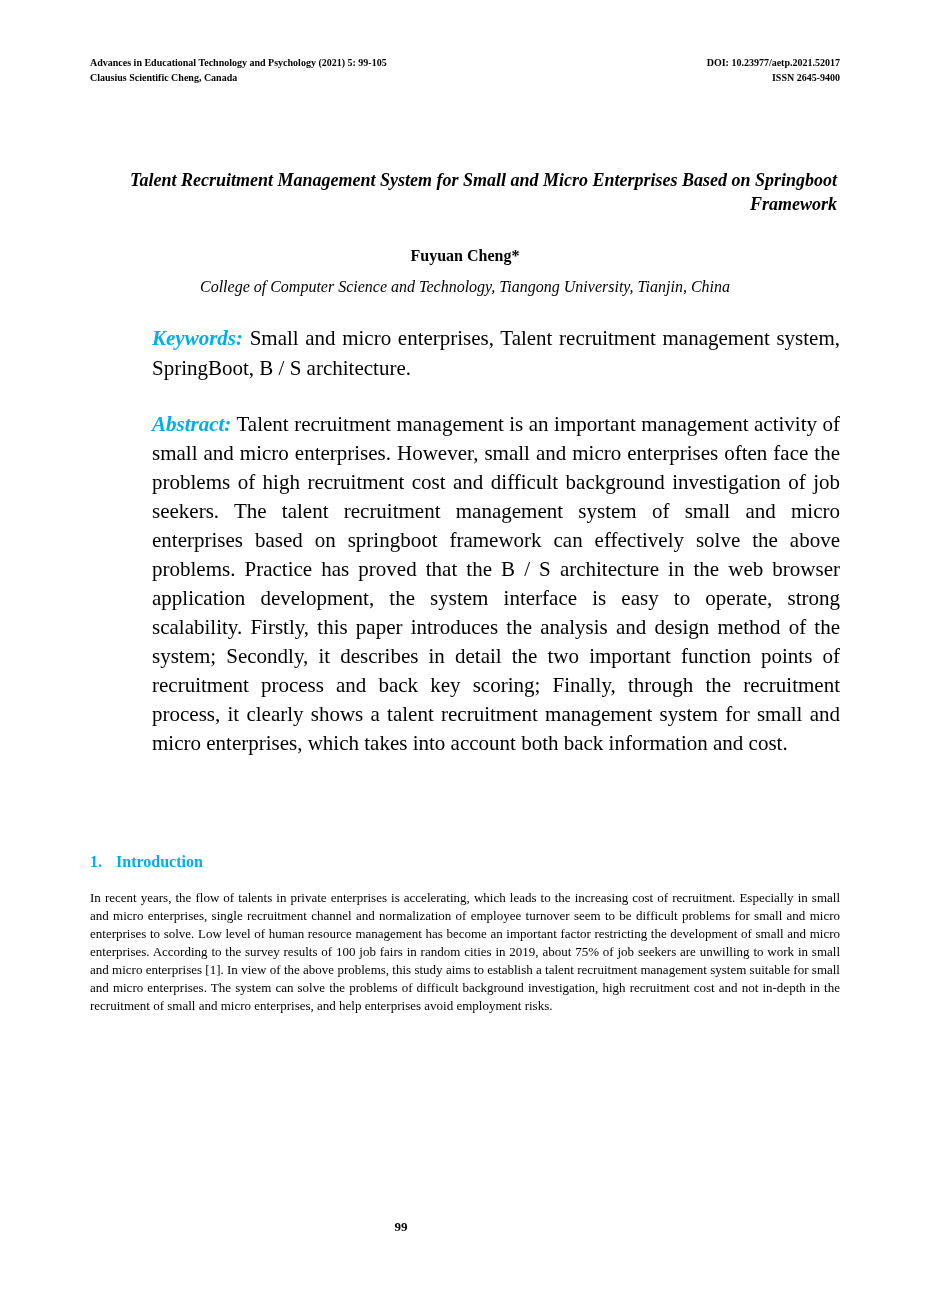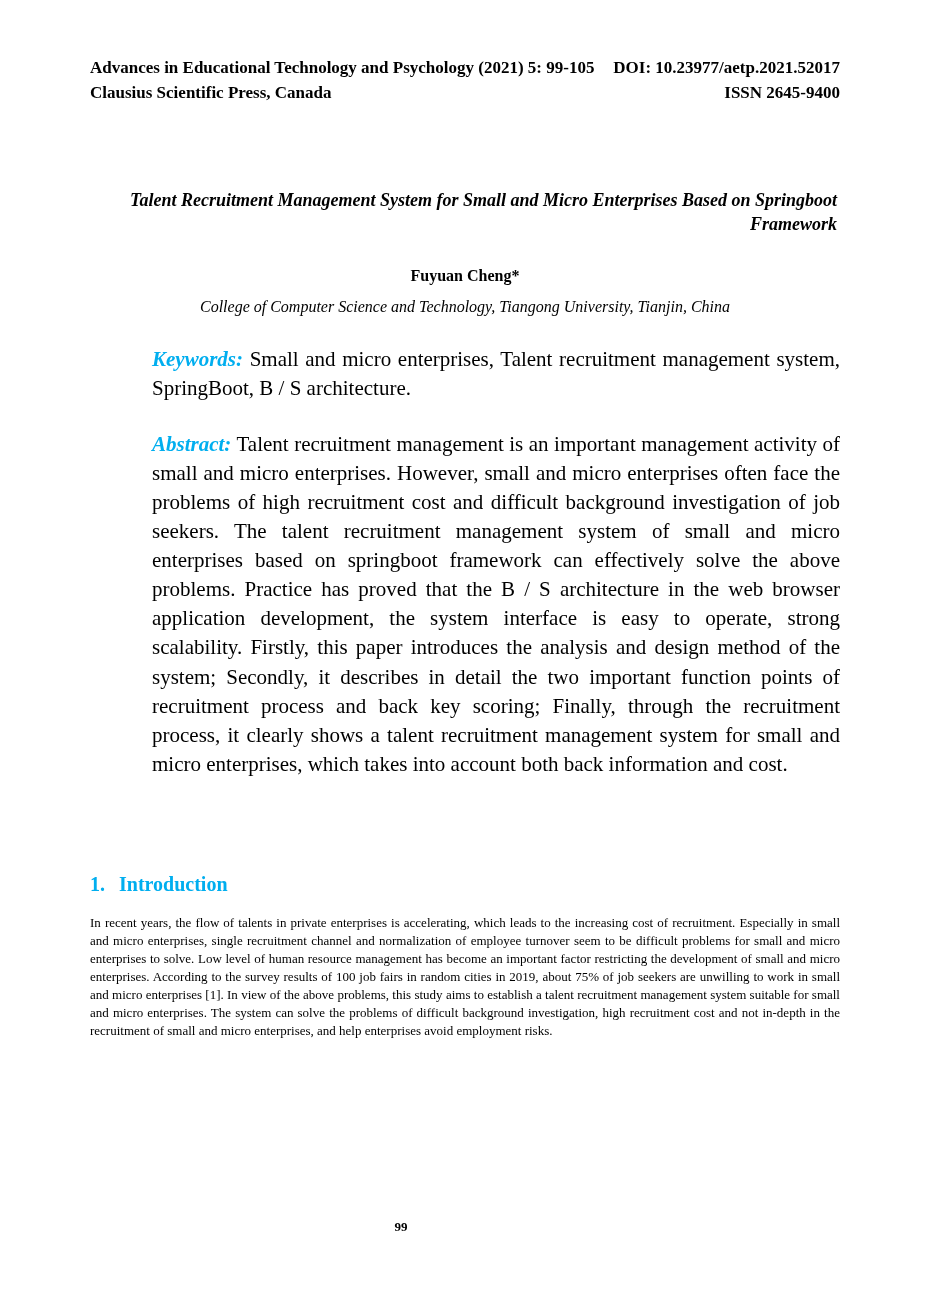--- a/index.html
+++ b/index.html
@@ -15,21 +15,21 @@
     .page {
       position: relative;
       width: 926px;
       height: 1309px;
       padding: 56px 86px 0 90px;
     }
     .header-row {
       display: flex;
       justify-content: space-between;
       align-items: flex-start;
-      font-size: 17px;
+      font-size: 10px;
       font-weight: bold;
       line-height: 1.45;
     }
     .header-left, .header-right { white-space: nowrap; }
     .header-right { text-align: right; }
     .paper-title {
       margin: 84px auto 0 auto;
       max-width: 744px;
       text-align: right;
       font-size: 18px;
@@ -65,21 +65,21 @@
     .keywords-block { margin-top: 27px; }
     .abstract-block { margin-top: 27px; }
     .inline-label {
       color: #00AEEF;
       font-weight: bold;
       font-style: italic;
     }
     .section-heading {
       margin-top: 94px;
       color: #00AEEF;
-      font-size: 20px;
+      font-size: 16px;
       font-weight: bold;
     }
     .section-heading .sec-num { display: inline-block; }
     .section-heading .sec-title { display: inline-block; margin-left: 14px; }
     .body-paragraph {
       margin-top: 18px;
       text-align: justify;
       font-size: 13px;
       line-height: 1.385;
     }
@@ -94,21 +94,21 @@
     }
   </style>
 </head>
 <body>
 
 <div class="page">
 
   <div class="header-row">
     <div class="header-left">
       <div>Advances in Educational Technology and Psychology (2021) 5: 99-105</div>
-      <div>Clausius Scientific Press, Canada</div>
+      <div>Clausius Scientific Cheng, Canada</div>
     </div>
     <div class="header-right">
       <div>DOI: 10.23977/aetp.2021.52017</div>
       <div>ISSN 2645-9400</div>
     </div>
   </div>
 
   <h1 class="paper-title">Talent Recruitment Management System for Small and Micro Enterprises Based on Springboot Framework</h1>
 
   <div class="author-line">Fuyuan Cheng*</div>

